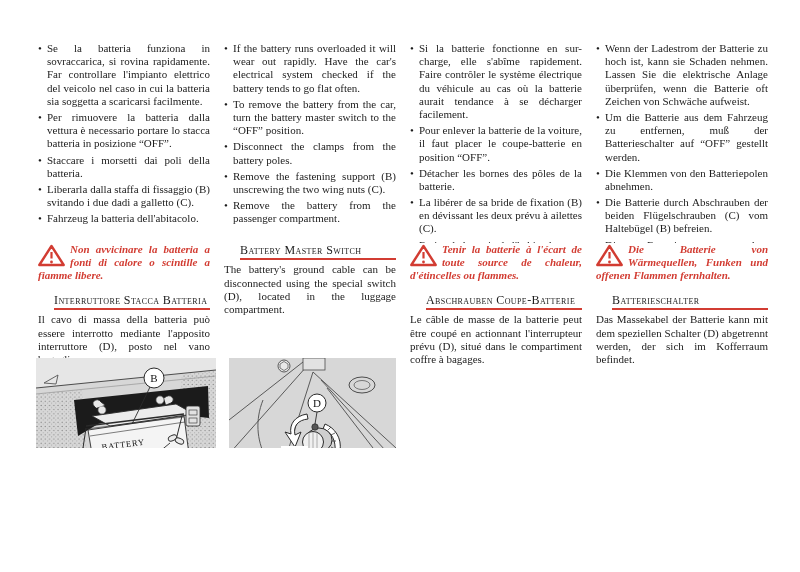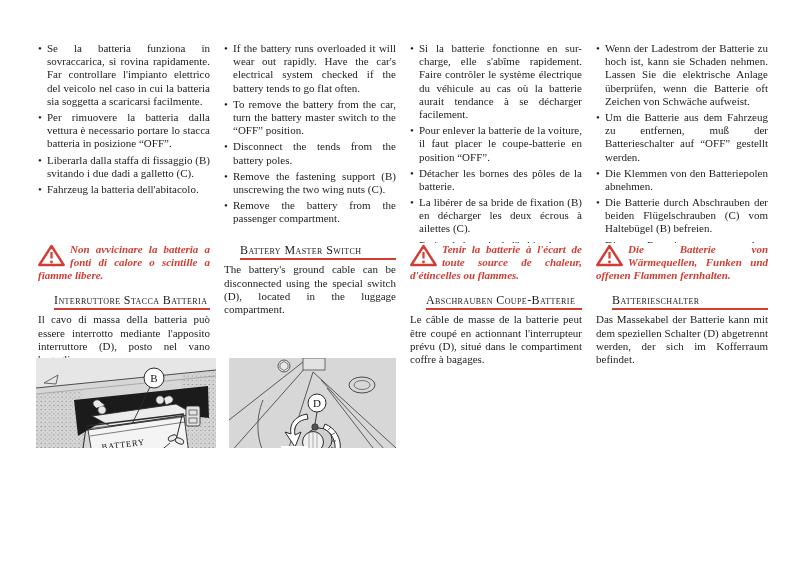--- a/index.html
+++ b/index.html
@@ -36,20 +36,21 @@
 <body>
 
 <div class="page">
 
   <div class="cols">
 
     <section class="col">
       <ul class="bullets">
         <li>Se la batteria funziona in sovraccarica, si rovina rapidamente. Far controllare l'impianto elettrico del veicolo nel caso in cui la batteria sia soggetta a scaricarsi facilmente.</li>
         <li>Per rimuovere la batteria dalla vettura è necessario portare lo stacca batteria in posizione “OFF”.</li>
+        <li>Staccare i morsetti dai poli della batteria.</li>
         <li>Liberarla dalla staffa di fissaggio (B) svitando i due dadi a galletto (C).</li>
         <li>Fahrzeug la batteria dell'abitacolo.</li>
       </ul>
       <div class="warning">
         <span class="tri">
           <svg width="27" height="23" viewBox="0 0 27 23">
             <path d="M13.5 2 L25.7 21 L1.3 21 Z" fill="#fff" stroke="#d23c32" stroke-width="2.4" stroke-linejoin="round"></path>
             <line x1="13.5" y1="8" x2="13.5" y2="14.5" stroke="#d23c32" stroke-width="2.2"></line>
             <circle cx="13.5" cy="18" r="1.4" fill="#d23c32"></circle>
           </svg>
@@ -57,34 +58,34 @@
         <span>Non avvicinare la batteria a fonti di calore o scintille a fiamme libere.</span>
       </div>
       <h3 class="heading">Interruttore Stacca Batteria</h3>
       <p class="para">Il cavo di massa della batteria può essere interrotto mediante l'apposito interruttore (D), posto nel vano bagagli.</p>
     </section>
 
     <section class="col">
       <ul class="bullets">
         <li>If the battery runs overloaded it will wear out rapidly. Have the car's electrical system checked if the battery tends to go flat often.</li>
         <li>To remove the battery from the car, turn the battery master switch to the “OFF” position.</li>
-        <li>Disconnect the tends from the battery poles.</li>
+        <li>Disconnect the clamps from the battery poles.</li>
         <li>Remove the fastening support (B) unscrewing the two wing nuts (C).</li>
         <li>Remove the battery from the passenger compartment.</li>
       </ul>
       <h3 class="heading">Battery Master Switch</h3>
       <p class="para">The battery's ground cable can be disconnected using the special switch (D), located in the luggage compartment.</p>
     </section>
 
     <section class="col">
       <ul class="bullets">
         <li>Si la batterie fonctionne en sur-charge, elle s'abîme rapidement. Faire contrôler le système électrique du véhicule au cas où la batterie aurait tendance à se décharger facilement.</li>
         <li>Pour enlever la batterie de la voiture, il faut placer le coupe-batterie en position “OFF”.</li>
         <li>Détacher les bornes des pôles de la batterie.</li>
-        <li>La libérer de sa bride de fixation (B) en décharger les deux écrous à ailettes (C).</li>
+        <li>La libérer de sa bride de fixation (B) en dévissant les deux prévu à ailettes (C).</li>
         <li>Retirer la batterie de l'habitacle.</li>
       </ul>
       <div class="warning">
         <span class="tri">
           <svg width="27" height="23" viewBox="0 0 27 23">
             <path d="M13.5 2 L25.7 21 L1.3 21 Z" fill="#fff" stroke="#d23c32" stroke-width="2.4" stroke-linejoin="round"></path>
             <line x1="13.5" y1="8" x2="13.5" y2="14.5" stroke="#d23c32" stroke-width="2.2"></line>
             <circle cx="13.5" cy="18" r="1.4" fill="#d23c32"></circle>
           </svg>
         </span>

